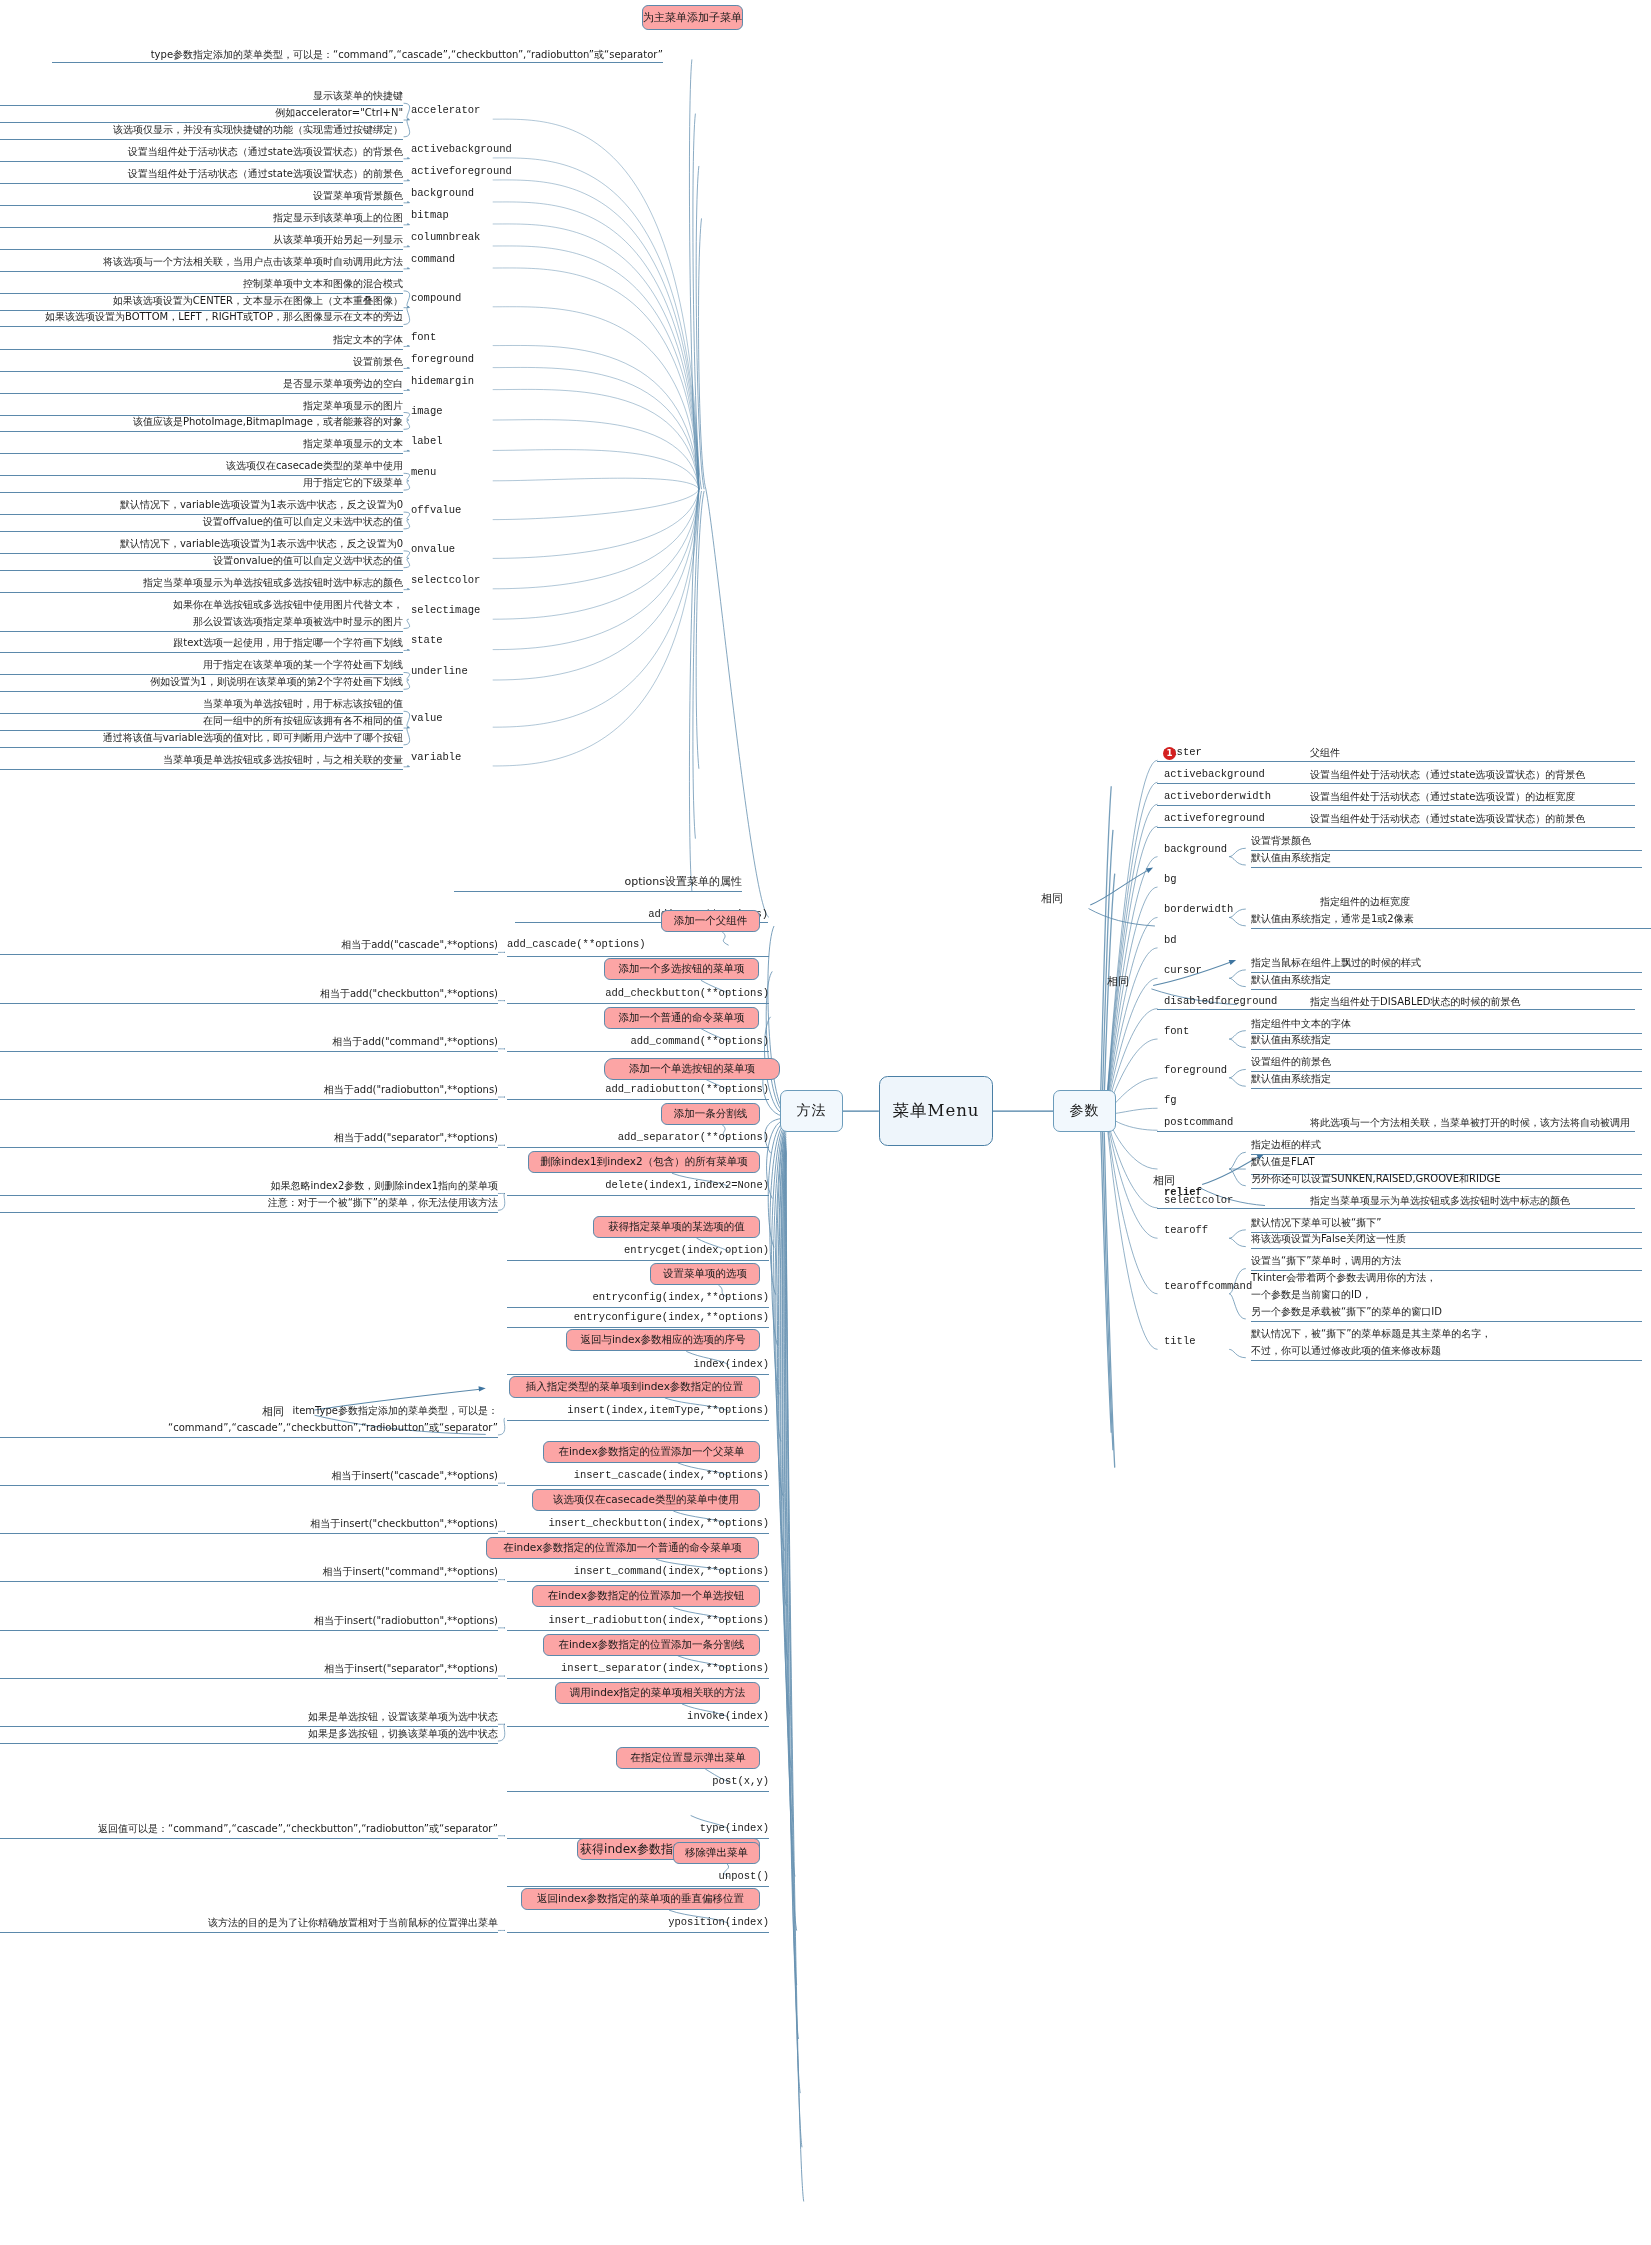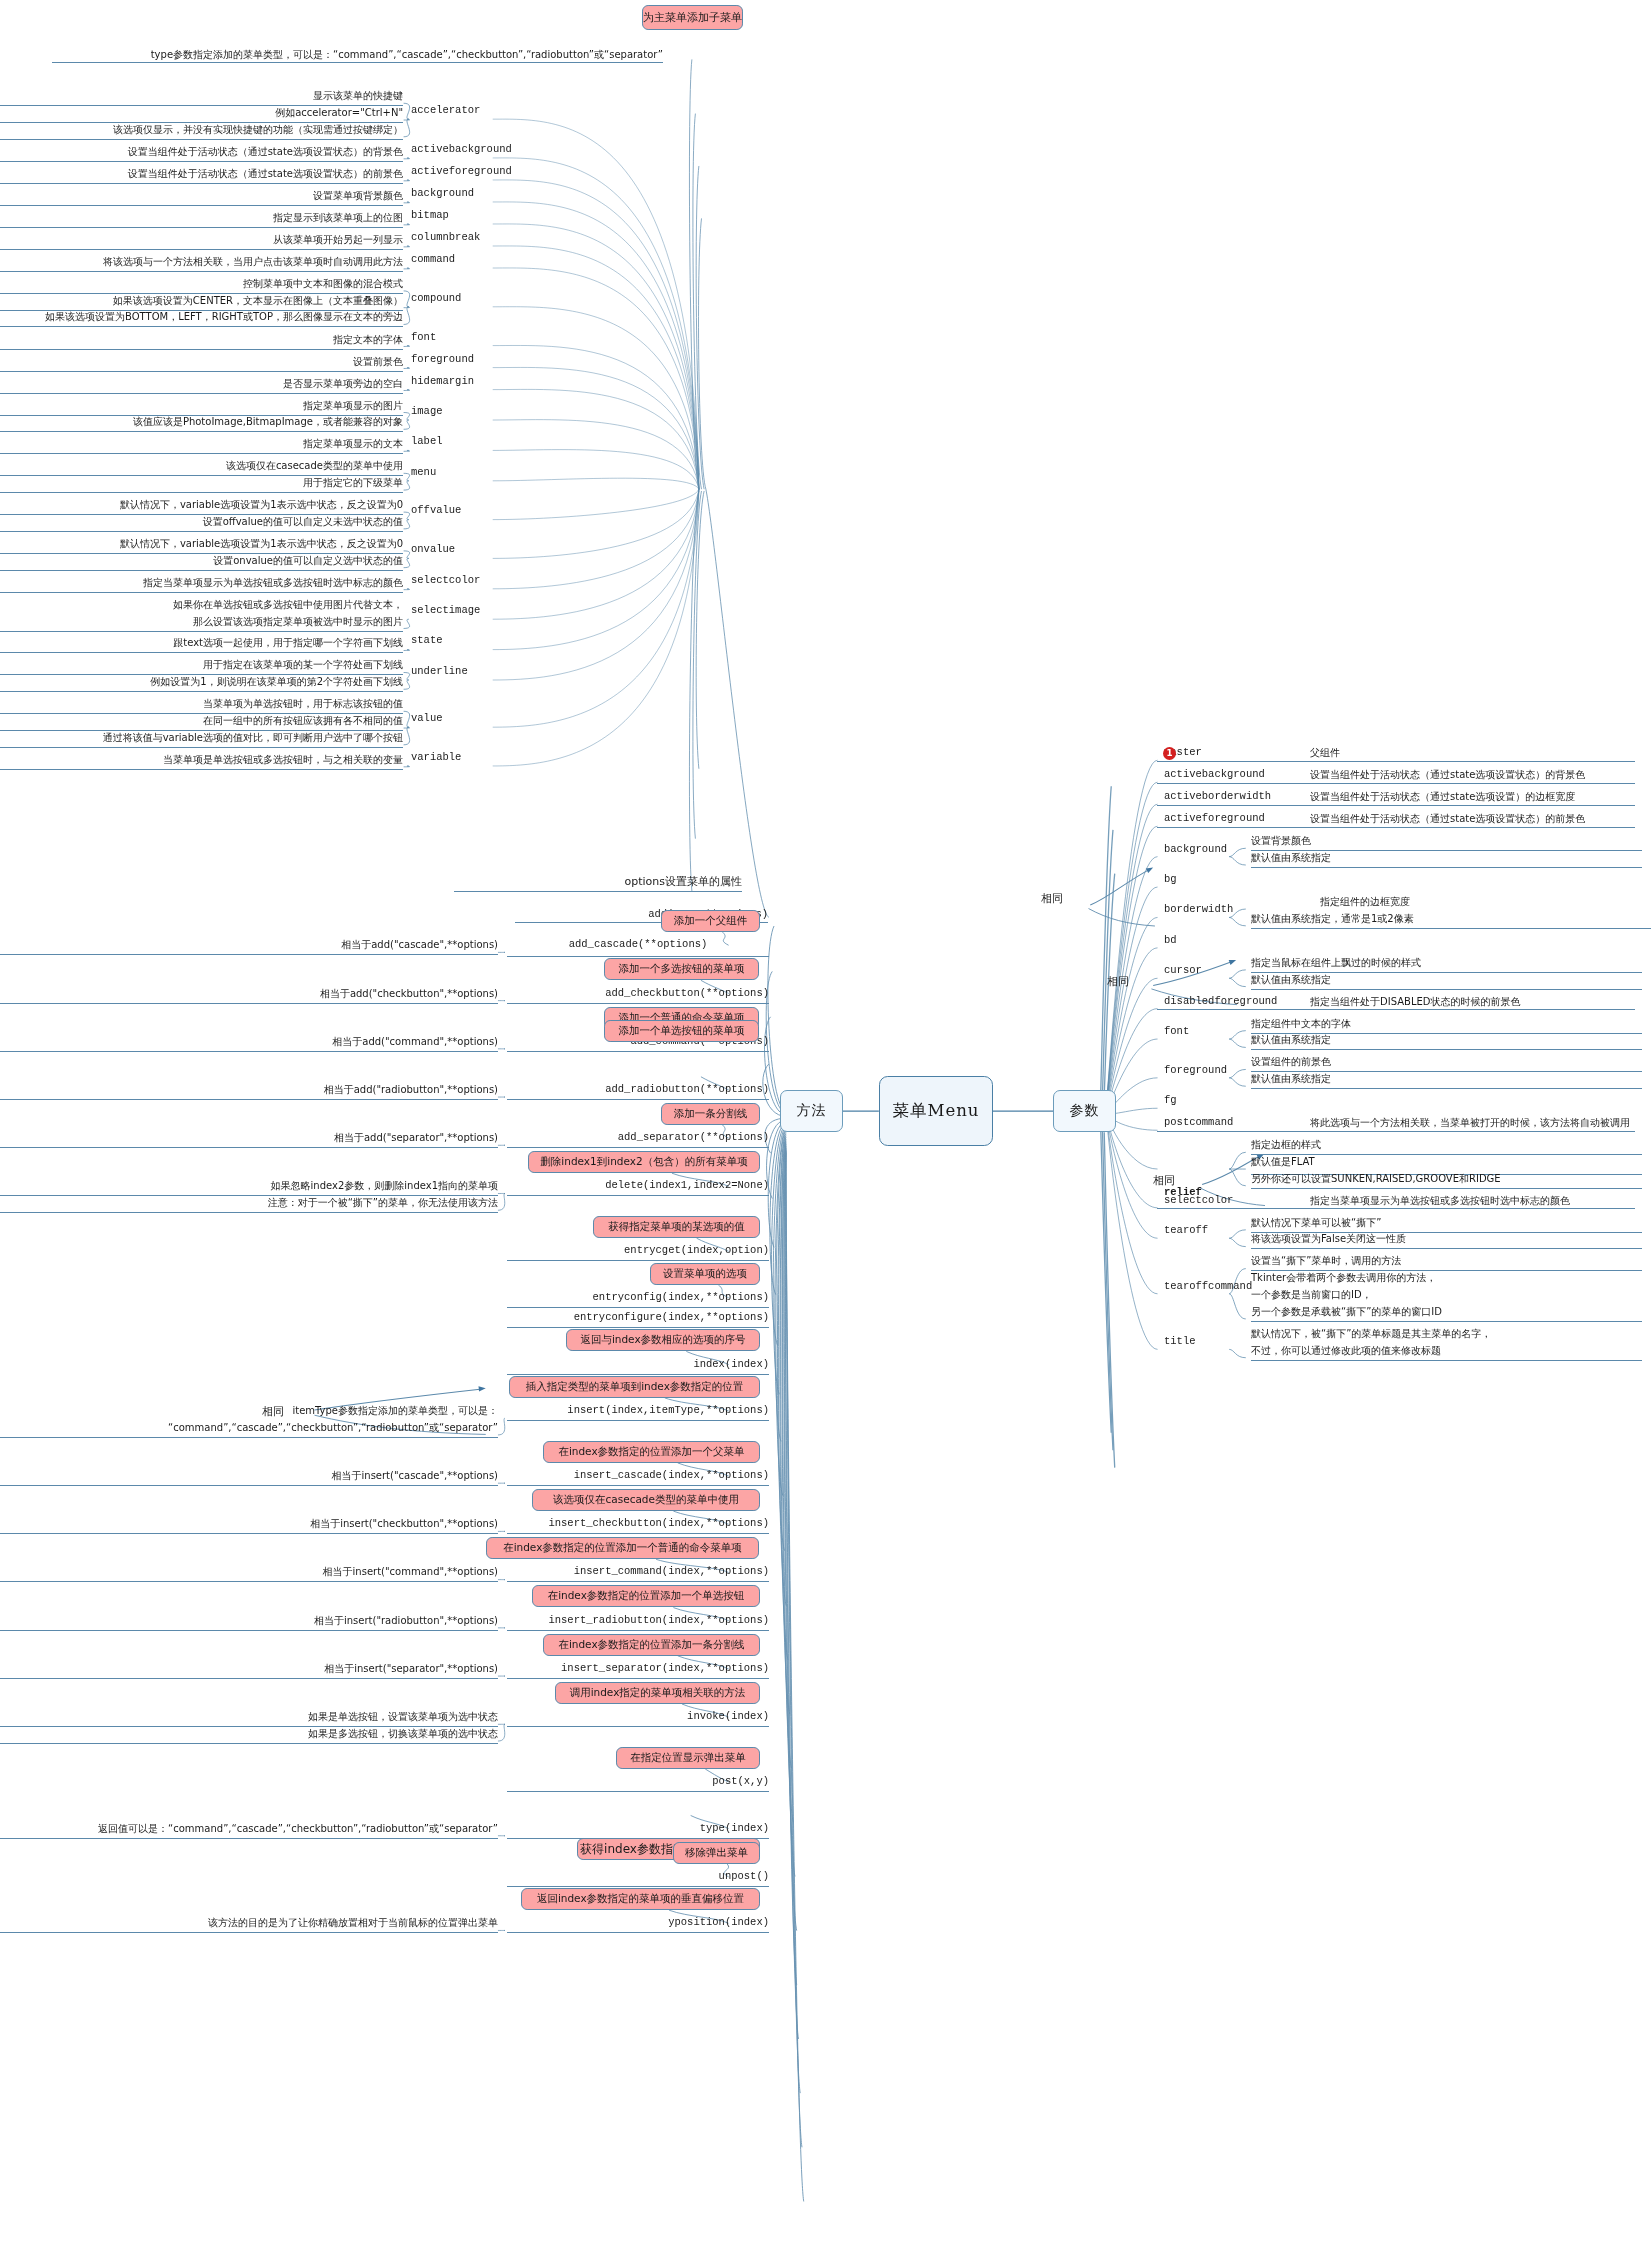--- a/index.html
+++ b/index.html
@@ -352,29 +352,29 @@
       <div class="nd mono" style="left:411px;top:712px;width:79px;text-align:left;">value</div>
       <div class="nd cjk-sm" style="left:-208px;top:695px;width:611px;text-align:right;border-bottom:0.9px solid #5b89ab;padding-bottom:0.9px;line-height:17px;">当菜单项为单选按钮时，用于标志该按钮的值</div>
       <div class="nd cjk-sm" style="left:-208px;top:712px;width:611px;text-align:right;border-bottom:0.9px solid #5b89ab;padding-bottom:0.9px;line-height:17px;">在同一组中的所有按钮应该拥有各不相同的值</div>
       <div class="nd cjk-sm" style="left:-208px;top:729px;width:611px;text-align:right;border-bottom:0.9px solid #5b89ab;padding-bottom:0.9px;line-height:17px;">通过将该值与variable选项的值对比，即可判断用户选中了哪个按钮</div>
       <div class="nd mono" style="left:411px;top:751px;width:79px;text-align:left;">variable</div>
       <div class="nd cjk-sm" style="left:-208px;top:751px;width:611px;text-align:right;border-bottom:0.9px solid #5b89ab;padding-bottom:0.9px;line-height:17px;">当菜单项是单选按钮或多选按钮时，与之相关联的变量</div>
     </div>
 
   <div id="meths">
       <div class="box plain" style="left:661px;top:910px;width:99px;height:22px;font-size:10.5px;">添加一个父组件</div>
-      <div class="nd mono" style="left:507px;top:936px;width:262px;text-align:center;border-bottom:0.9px solid #5b89ab;padding-bottom:3px;line-height:17px;">add_cascade(**options)</div>
+      <div class="nd mono" style="left:507px;top:936px;width:262px;text-align:left;border-bottom:0.9px solid #5b89ab;padding-bottom:3px;line-height:17px;">add_cascade(**options)</div>
       <div class="nd cjk-sm" style="left:-61px;top:936px;width:559px;text-align:right;border-bottom:0.9px solid #5b89ab;padding-bottom:0.9px;line-height:17px;">相当于add("cascade",**options)</div>
       <div class="box plain" style="left:604px;top:958px;width:155px;height:22px;font-size:10.5px;">添加一个多选按钮的菜单项</div>
       <div class="nd mono" style="left:507px;top:985px;width:262px;text-align:right;border-bottom:0.9px solid #5b89ab;padding-bottom:0.9px;line-height:17px;">add_checkbutton(**options)</div>
       <div class="nd cjk-sm" style="left:-61px;top:985px;width:559px;text-align:right;border-bottom:0.9px solid #5b89ab;padding-bottom:0.9px;line-height:17px;">相当于add("checkbutton",**options)</div>
       <div class="box plain" style="left:604px;top:1007px;width:155px;height:22px;font-size:10.5px;">添加一个普通的命令菜单项</div>
       <div class="nd mono" style="left:507px;top:1033px;width:262px;text-align:right;border-bottom:0.9px solid #5b89ab;padding-bottom:0.9px;line-height:17px;">add_command(**options)</div>
       <div class="nd cjk-sm" style="left:-61px;top:1033px;width:559px;text-align:right;border-bottom:0.9px solid #5b89ab;padding-bottom:0.9px;line-height:17px;">相当于add("command",**options)</div>
-      <div class="box plain" style="left:604px;top:1020px;width:155px;height:22px;font-size:10.5px;">添加一个单选按钮的菜单项</div>
+      <div class="box plain" style="left:604px;top:1058px;width:176px;height:22px;font-size:10.5px;border-radius:9px;">添加一个单选按钮的菜单项</div>
       <div class="nd mono" style="left:507px;top:1081px;width:262px;text-align:right;border-bottom:0.9px solid #5b89ab;padding-bottom:0.9px;line-height:17px;">add_radiobutton(**options)</div>
       <div class="nd cjk-sm" style="left:-61px;top:1081px;width:559px;text-align:right;border-bottom:0.9px solid #5b89ab;padding-bottom:0.9px;line-height:17px;">相当于add("radiobutton",**options)</div>
       <div class="box plain" style="left:661px;top:1103px;width:99px;height:22px;font-size:10.5px;">添加一条分割线</div>
       <div class="nd mono" style="left:507px;top:1129px;width:262px;text-align:right;border-bottom:0.9px solid #5b89ab;padding-bottom:0.9px;line-height:17px;">add_separator(**options)</div>
       <div class="nd cjk-sm" style="left:-61px;top:1129px;width:559px;text-align:right;border-bottom:0.9px solid #5b89ab;padding-bottom:0.9px;line-height:17px;">相当于add("separator",**options)</div>
       <div class="box plain" style="left:528px;top:1151px;width:232px;height:22px;font-size:10.5px;">删除index1到index2（包含）的所有菜单项</div>
       <div class="nd mono" style="left:507px;top:1177px;width:262px;text-align:right;border-bottom:0.9px solid #5b89ab;padding-bottom:0.9px;line-height:17px;">delete(index1,index2=None)</div>
       <div class="nd cjk-sm" style="left:-61px;top:1177px;width:559px;text-align:right;border-bottom:0.9px solid #5b89ab;padding-bottom:0.9px;line-height:17px;">如果忽略index2参数，则删除index1指向的菜单项</div>
       <div class="nd cjk-sm" style="left:-61px;top:1194px;width:559px;text-align:right;border-bottom:0.9px solid #5b89ab;padding-bottom:0.9px;line-height:17px;">注意：对于一个被“撕下”的菜单，你无法使用该方法</div>
       <div class="box plain" style="left:593px;top:1216px;width:167px;height:22px;font-size:10.5px;">获得指定菜单项的某选项的值</div>

